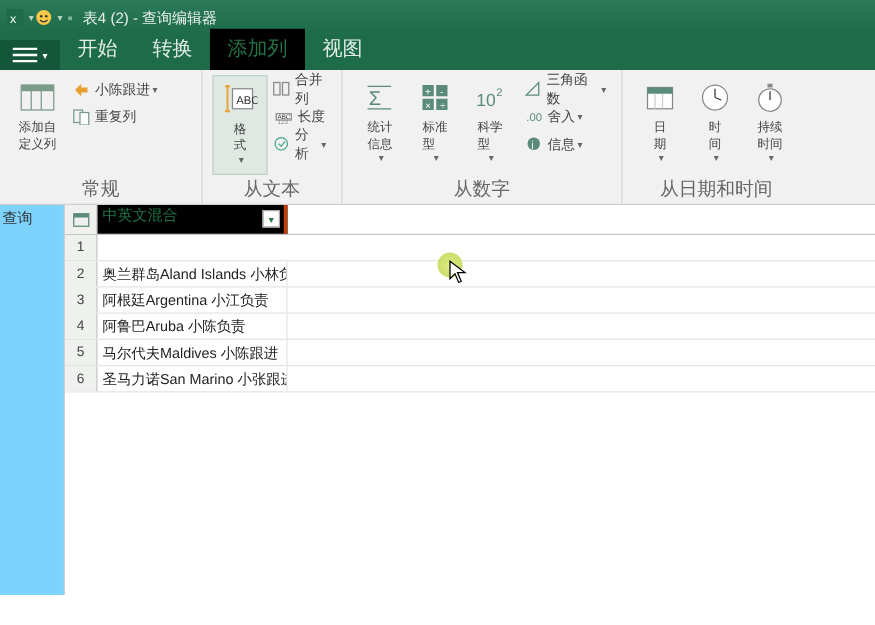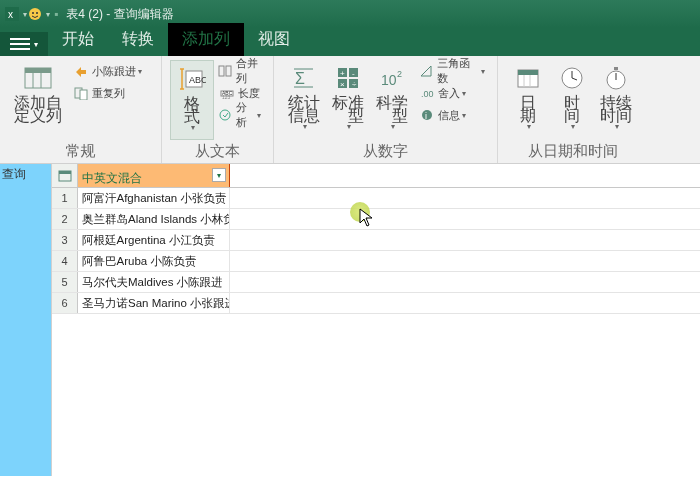--- a/index.html
+++ b/index.html
@@ -16,31 +16,31 @@
 .tabs { height: 28px; background: #1e6b4a; display: flex; align-items: flex-end; }
 .tab { color: #e0ece6; padding: 6px 14px 6px; font-size: 16px; cursor: pointer; }
 .tab.active { background: #000000; color: #217346; }
 
 .ribbon { background: #f1f1f1; border-bottom: 1px solid #d0d0d0; display: flex; height: 108px; }
 .group { border-right: 1px solid #d8d8d8; padding: 4px 8px 2px; display: flex; flex-direction: column; }
 .group .body { flex: 1; display: flex; }
 .group .label { text-align: center; font-size: 15px; color: #666; padding: 2px 0 0; }
 .bigbtn { display: flex; flex-direction: column; align-items: center; justify-content: flex-start; padding: 2px 6px; min-width: 44px; cursor: pointer; }
 .bigbtn .ico { width: 32px; height: 32px; display: flex; align-items: center; justify-content: center; margin-bottom: 2px; }
-.bigbtn .txt { font-size: 16px; line-height: 13px; text-align: right; color: #444; }
+.bigbtn .txt { font-size: 10px; line-height: 13px; text-align: left; color: #444; }
 .smbtn { display: flex; align-items: center; height: 22px; padding: 0 4px; cursor: pointer; font-size: 11px; color: #444; }
 .smbtn .ico { width: 16px; height: 16px; margin-right: 4px; display: inline-flex; align-items: center; justify-content: flex-end; }
 .dd2 { font-size: 8px; color: #666; margin-left: 2px; }
 
 .content { display: flex; height: calc(500px - 28px - 24px - 28px - 108px); }
 .queries { width: 52px; border-right: 1px solid #d0d0d0; padding: 2px 2px; font-size: 12px; color: #333; background: #7dd3fc; }
 .gridwrap { flex: 1; position: relative; background: #fff; }
 .ghead { display: flex; border-bottom: 1px solid #c8c8c8; height: 24px; align-items: stretch; }
 .rownumhead { width: 26px; background: #eef1ee; border-right: 1px solid #c8c8c8; display: flex; align-items: center; justify-content: center; }
-.colhead { width: 152px; background: #fdba74; border-right: 1px solid #c2410c; display: flex; align-items: flex-end; padding: 0 4px; font-size: 12px; color: #217346; position: relative; }
+.colhead { width: 152px; background: #000000; border-right: 3px solid #c2410c; display: flex; align-items: flex-start; padding: 0 4px; font-size: 12px; color: #217346; position: relative; }
 .colhead .filter { position: absolute; right: 3px; top: 4px; width: 14px; height: 14px; border: 1px solid #aaa; background: #fff; display: flex; align-items: center; justify-content: center; font-size: 8px; }
 .grow { display: flex; height: 21px; border-bottom: 1px solid #e4e4e4; }
 .rnum { width: 26px; background: #eef1ee; border-right: 1px solid #c8c8c8; display: flex; align-items: center; justify-content: center; font-size: 11px; color: #444; }
 .cell { width: 152px; border-right: 1px solid #e4e4e4; padding: 0 4px; display: flex; align-items: center; font-size: 11.5px; color: #222; overflow: hidden; white-space: nowrap; }
 
 .cursor { position: absolute; left: 307px; top: 44px; pointer-events: none; }
 .marker { position: absolute; left: 298px; top: 38px; width: 20px; height: 20px; border-radius: 50%; background: radial-gradient(#d8e86a, #b8d048); opacity: .85; pointer-events: none; }
 
 svg { display: block; }
 </style>
@@ -307,21 +307,20 @@
           </svg>
       </div>
       <div class="colhead">
         <span>中英文混合</span>
         <span class="filter">▾</span>
       </div>
     </div>
     <div id="gridbody">
         <div class="grow">
           <div class="rnum">1</div>
-          <div class="cell">阿富汗Afghanistan 小张负责</div>
         </div>
         <div class="grow">
           <div class="rnum">2</div>
           <div class="cell">奥兰群岛Aland Islands 小林负</div>
         </div>
         <div class="grow">
           <div class="rnum">3</div>
           <div class="cell">阿根廷Argentina 小江负责</div>
         </div>
         <div class="grow">

